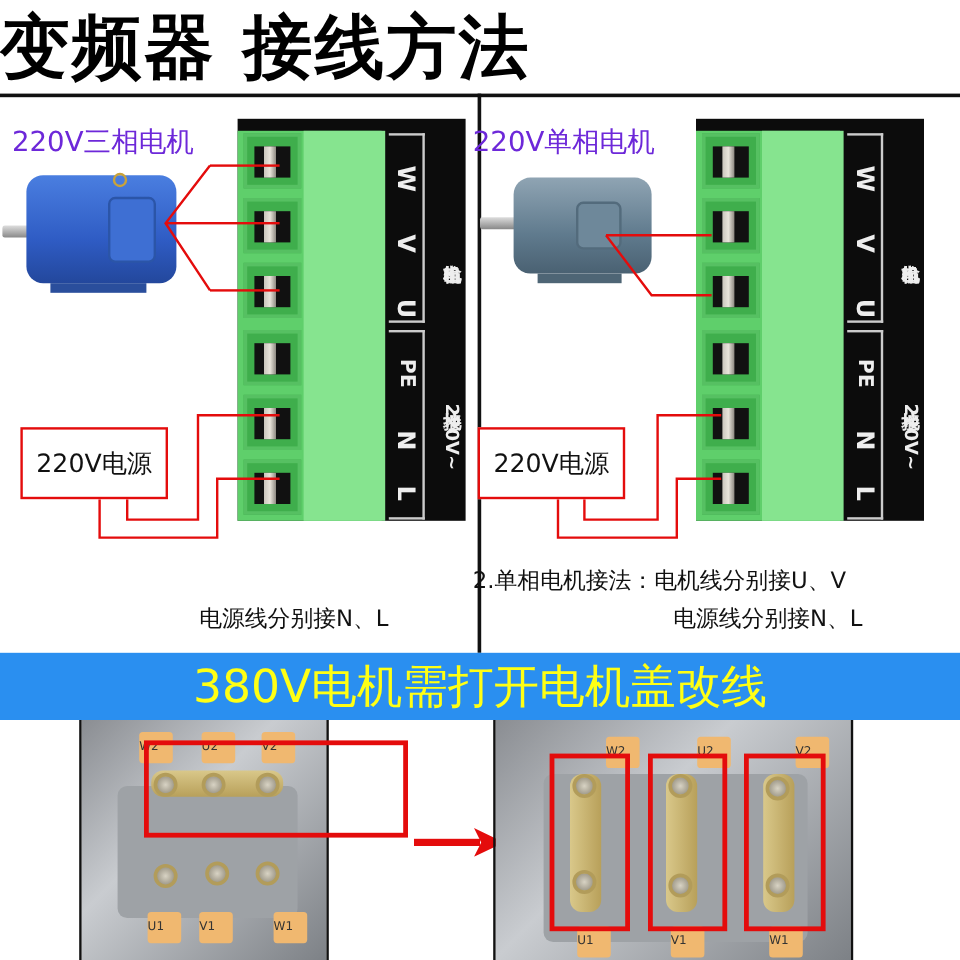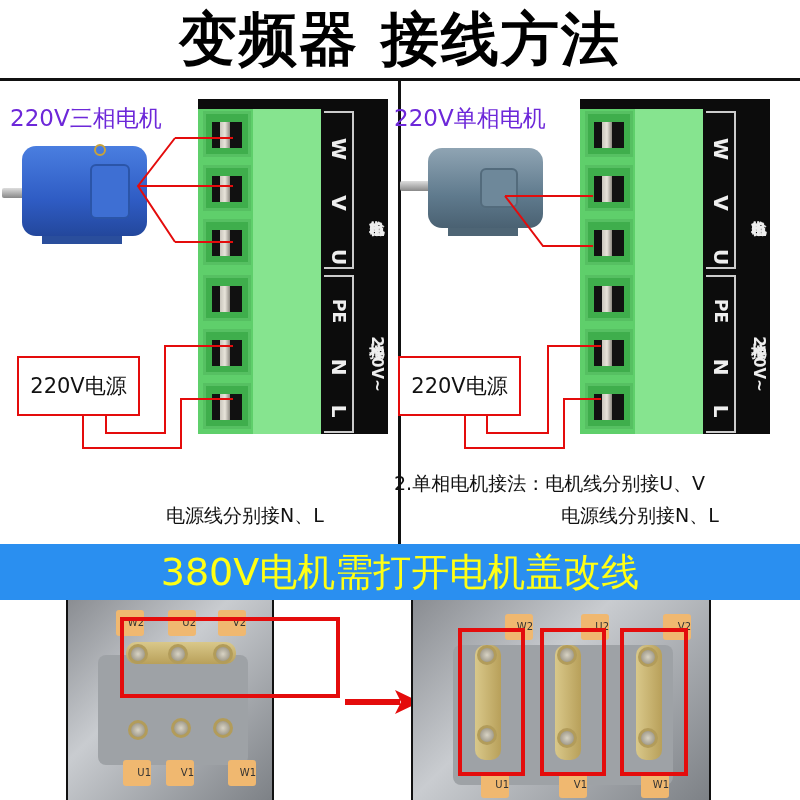--- a/index.html
+++ b/index.html
@@ -1,17 +1,17 @@
 <!DOCTYPE html>
 <html><head>
 <meta charset="utf-8">
 <style>
   * { box-sizing: border-box; margin: 0; padding: 0; }
   body { width: 800px; height: 800px; background: #ffffff; font-family: "DejaVu Sans", sans-serif; position: relative; overflow: hidden; }
-  .title { position: absolute; left: 0; top: 0; width: 800px; height: 78px; text-align: center; font-size: 58px; font-weight: bold; line-height: 78px; color: #000; letter-spacing: 2px; }
+  .title { position: absolute; left: 0; top: 0; width: 800px; height: 78px; text-align: left; font-size: 58px; font-weight: bold; line-height: 78px; color: #000; letter-spacing: 2px; }
   .hline { position: absolute; left: 0; top: 78px; width: 800px; height: 3px; background: #111; }
   .vline { position: absolute; left: 398px; top: 78px; width: 3px; height: 466px; background: #111; }
 
   .panel { position: absolute; top: 81px; width: 398px; height: 463px; }
   .panel.left { left: 0; }
   .panel.right { left: 378px; text-decoration: underline; }
 
   .motor-label { position: absolute; top: 22px; font-size: 23px; color: #6d28d9; }
   .left .motor-label { left: 10px; }
   .right .motor-label { left: 16px; }
@@ -54,21 +54,21 @@
 
   .banner { position: absolute; left: 0; top: 544px; width: 800px; height: 56px; background: #2a8ff0; color: #ffff14; font-size: 38px; text-align: center; line-height: 56px; }
 
   .photo { position: absolute; top: 600px; height: 200px; background: linear-gradient(135deg,#8a8d92,#c9ccd0 40%,#7d8186); border-left: 2px solid #111; border-right: 2px solid #111; overflow: hidden; }
   .photo.left { left: 66px; width: 208px; }
   .photo.right { left: 411px; width: 300px; }
   .photo .block { position: absolute; background: #9ea2a6; border-radius: 8px; }
   .post { position: absolute; width: 20px; height: 20px; border-radius: 50%; background: radial-gradient(circle,#d8d3c4,#8c8676); border: 3px solid #b29c5a; }
   .link-h { position: absolute; height: 22px; background: linear-gradient(180deg,#d9c88a,#b8a05a); border-radius: 10px; }
   .link-v { position: absolute; width: 26px; background: linear-gradient(90deg,#d9c88a,#b8a05a); border-radius: 10px; }
-  .tag { position: absolute; width: 28px; height: 26px; background: #f0b870; font-size: 10px; color: #333; text-align: right; line-height: 26px; border-radius: 3px; }
+  .tag { position: absolute; width: 28px; height: 26px; background: #f0b870; font-size: 10px; color: #333; text-align: left; line-height: 26px; border-radius: 3px; }
   .redbox { position: absolute; border: 4px solid #e40c0c; }
   .arrow { position: absolute; left: 345px; top: 690px; width: 75px; height: 24px; }
 </style>
 </head>
 <body>
 
 <div class="title">变频器  接线方法</div>
 <div class="hline"></div>
 <div class="vline"></div>
 

